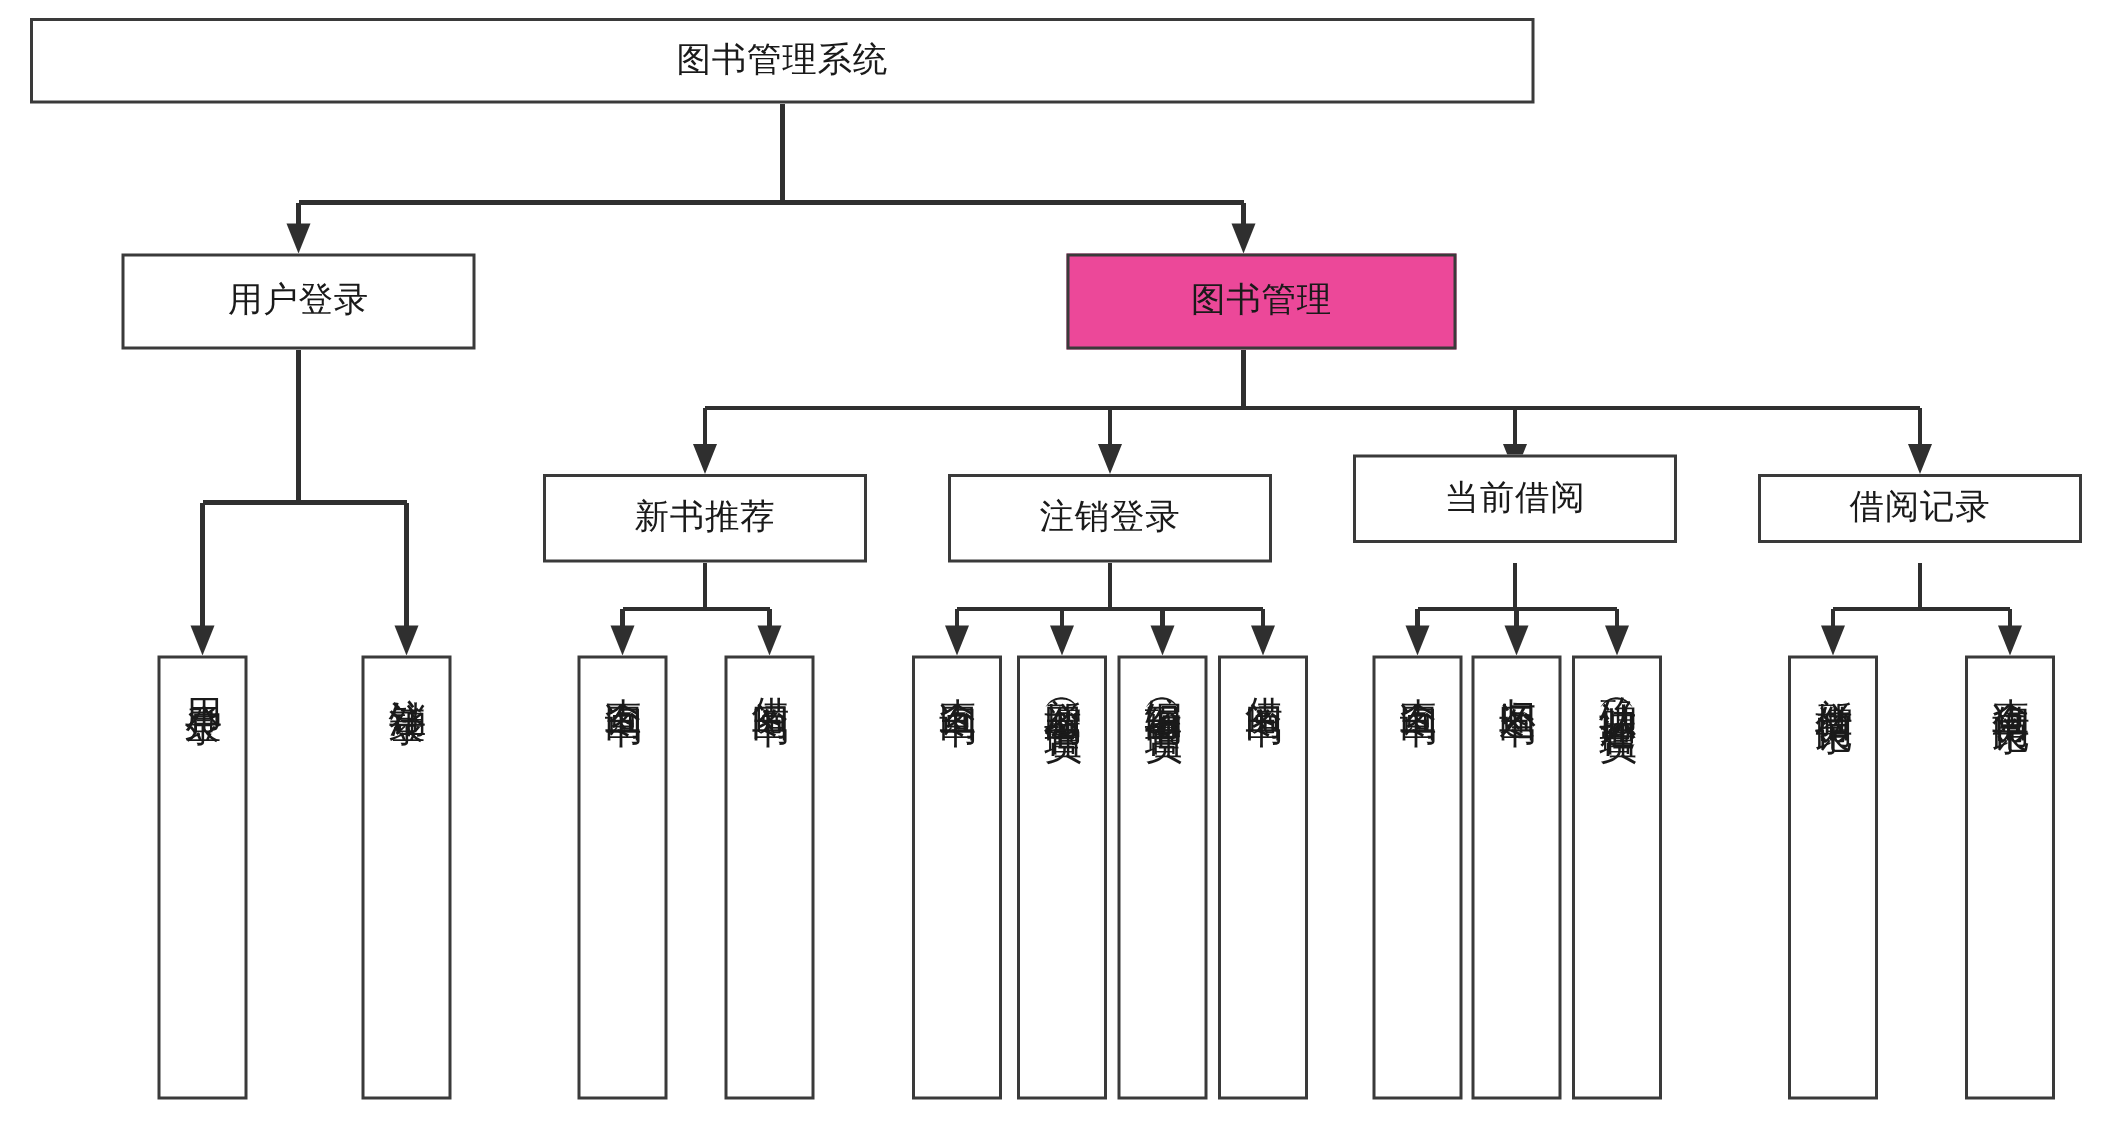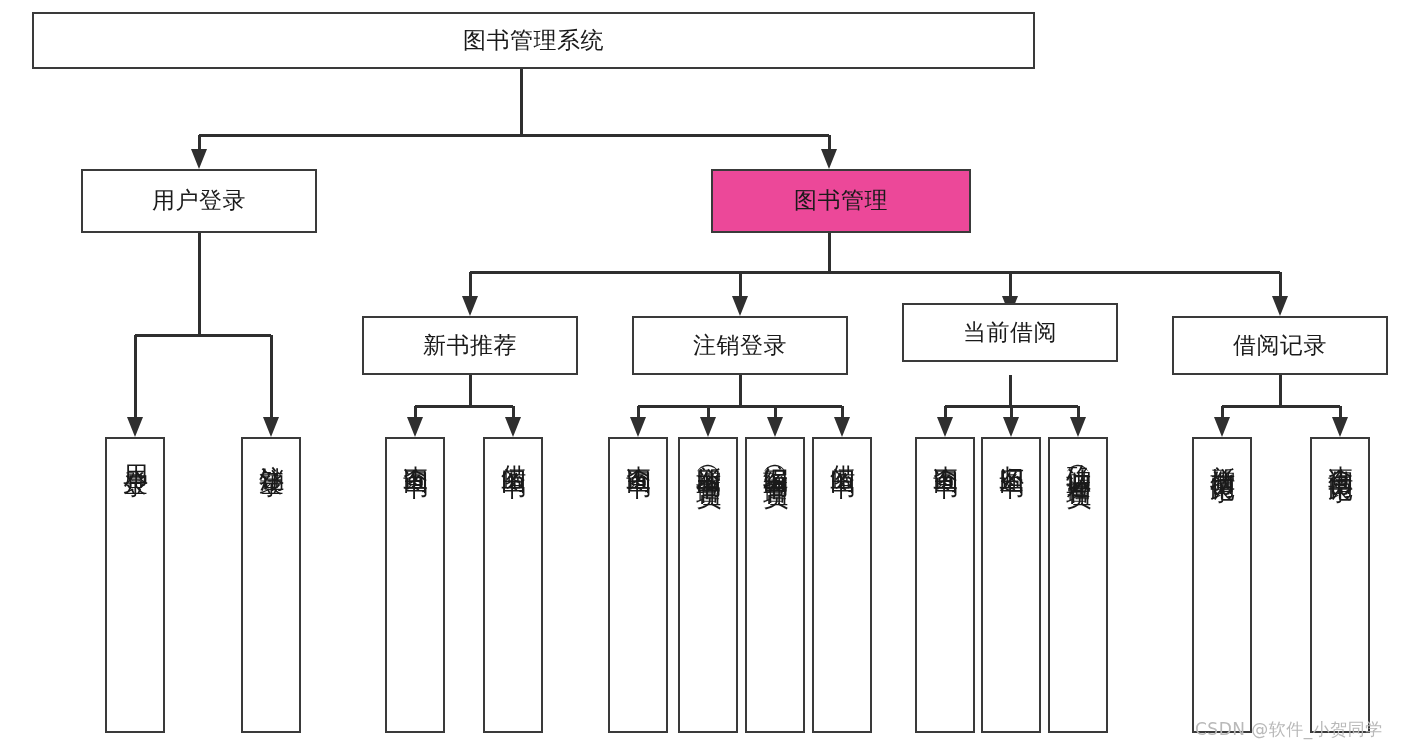--- a/index.html
+++ b/index.html
@@ -115,39 +115,39 @@
       <line x1="1078" y1="406" x2="1078" y2="417" stroke="#2f2f2f" stroke-width="3" shape-rendering="crispEdges"></line>
       <polygon points="1070,417 1086,417 1078,437" fill="#2f2f2f"></polygon>
       <line x1="1280" y1="375" x2="1280" y2="406" stroke="#2f2f2f" stroke-width="3" shape-rendering="crispEdges"></line>
       <line x1="1222" y1="406" x2="1340" y2="406" stroke="#2f2f2f" stroke-width="3" shape-rendering="crispEdges"></line>
       <line x1="1222" y1="406" x2="1222" y2="417" stroke="#2f2f2f" stroke-width="3" shape-rendering="crispEdges"></line>
       <polygon points="1214,417 1230,417 1222,437" fill="#2f2f2f"></polygon>
       <line x1="1340" y1="406" x2="1340" y2="417" stroke="#2f2f2f" stroke-width="3" shape-rendering="crispEdges"></line>
       <polygon points="1332,417 1348,417 1340,437" fill="#2f2f2f"></polygon>
     </svg>
   <div id="node-layer">
-      <div class="node horizontal" style="left: 20px; top: 12px; width: 1003px; height: 57px; border-color: rgb(58, 58, 58); background: rgb(255, 255, 255); color: rgb(26, 26, 26); margin-left: 12px;">
+      <div class="node horizontal" style="left: 20px; top: 12px; width: 1003px; height: 57px; border-color: rgb(58, 58, 58); background: rgb(255, 255, 255); color: rgb(26, 26, 26);">
         <span class="label">图书管理系统</span>
       </div>
       <div class="node horizontal" style="left: 81px; top: 169px; width: 236px; height: 64px; border-color: rgb(58, 58, 58); background: rgb(255, 255, 255); color: rgb(26, 26, 26);">
         <span class="label">用户登录</span>
       </div>
       <div class="node horizontal" style="left: 711px; top: 169px; width: 260px; height: 64px; border-color: rgb(58, 58, 58); background: #ec4899; color: rgb(26, 26, 26);">
         <span class="label">图书管理</span>
       </div>
       <div class="node horizontal" style="left: 362px; top: 316px; width: 216px; height: 59px; border-color: rgb(58, 58, 58); background: rgb(255, 255, 255); color: rgb(26, 26, 26);">
         <span class="label">新书推荐</span>
       </div>
       <div class="node horizontal" style="left: 632px; top: 316px; width: 216px; height: 59px; border-color: rgb(58, 58, 58); background: rgb(255, 255, 255); color: rgb(26, 26, 26);">
         <span class="label">注销登录</span>
       </div>
       <div class="node horizontal" style="left: 902px; top: 303px; width: 216px; height: 59px; border-color: rgb(58, 58, 58); background: rgb(255, 255, 255); color: rgb(26, 26, 26);">
         <span class="label">当前借阅</span>
       </div>
-      <div class="node horizontal" style="left: 1172px; top: 316px; width: 216px; height: 59px; border-color: rgb(58, 58, 58); background: rgb(255, 255, 255); color: rgb(26, 26, 26);">
+      <div class="node horizontal" style="left: 1172px; top: 316px; width: 216px; height: 46px; border-color: rgb(58, 58, 58); background: rgb(255, 255, 255); color: rgb(26, 26, 26);">
         <span class="label">借阅记录</span>
       </div>
       <div class="node vertical" style="left: 105px; top: 437px; width: 60px; height: 296px; border-color: rgb(58, 58, 58); background: rgb(255, 255, 255); color: rgb(26, 26, 26);">
         <span class="label">用户登录</span>
       </div>
       <div class="node vertical" style="left: 241px; top: 437px; width: 60px; height: 296px; border-color: rgb(58, 58, 58); background: rgb(255, 255, 255); color: rgb(26, 26, 26);">
         <span class="label">注销登录</span>
       </div>
       <div class="node vertical" style="left: 385px; top: 437px; width: 60px; height: 296px; border-color: rgb(58, 58, 58); background: rgb(255, 255, 255); color: rgb(26, 26, 26);">
         <span class="label">查询图书</span>
@@ -176,14 +176,13 @@
       <div class="node vertical" style="left: 1048px; top: 437px; width: 60px; height: 296px; border-color: rgb(58, 58, 58); background: rgb(255, 255, 255); color: rgb(26, 26, 26);">
         <span class="label">确认归还（管理员）</span>
       </div>
       <div class="node vertical" style="left: 1192px; top: 437px; width: 60px; height: 296px; border-color: rgb(58, 58, 58); background: rgb(255, 255, 255); color: rgb(26, 26, 26);">
         <span class="label">新增借阅记录</span>
       </div>
       <div class="node vertical" style="left: 1310px; top: 437px; width: 60px; height: 296px; border-color: rgb(58, 58, 58); background: rgb(255, 255, 255); color: rgb(26, 26, 26);">
         <span class="label">查询借阅记录</span>
       </div>
     </div>
-  <div class="watermark" style="left: 1195px; top: 718px; color: rgb(185, 185, 185);">CSDN @软件_小贺同学</div>
 </div>
 
 </body></html>

